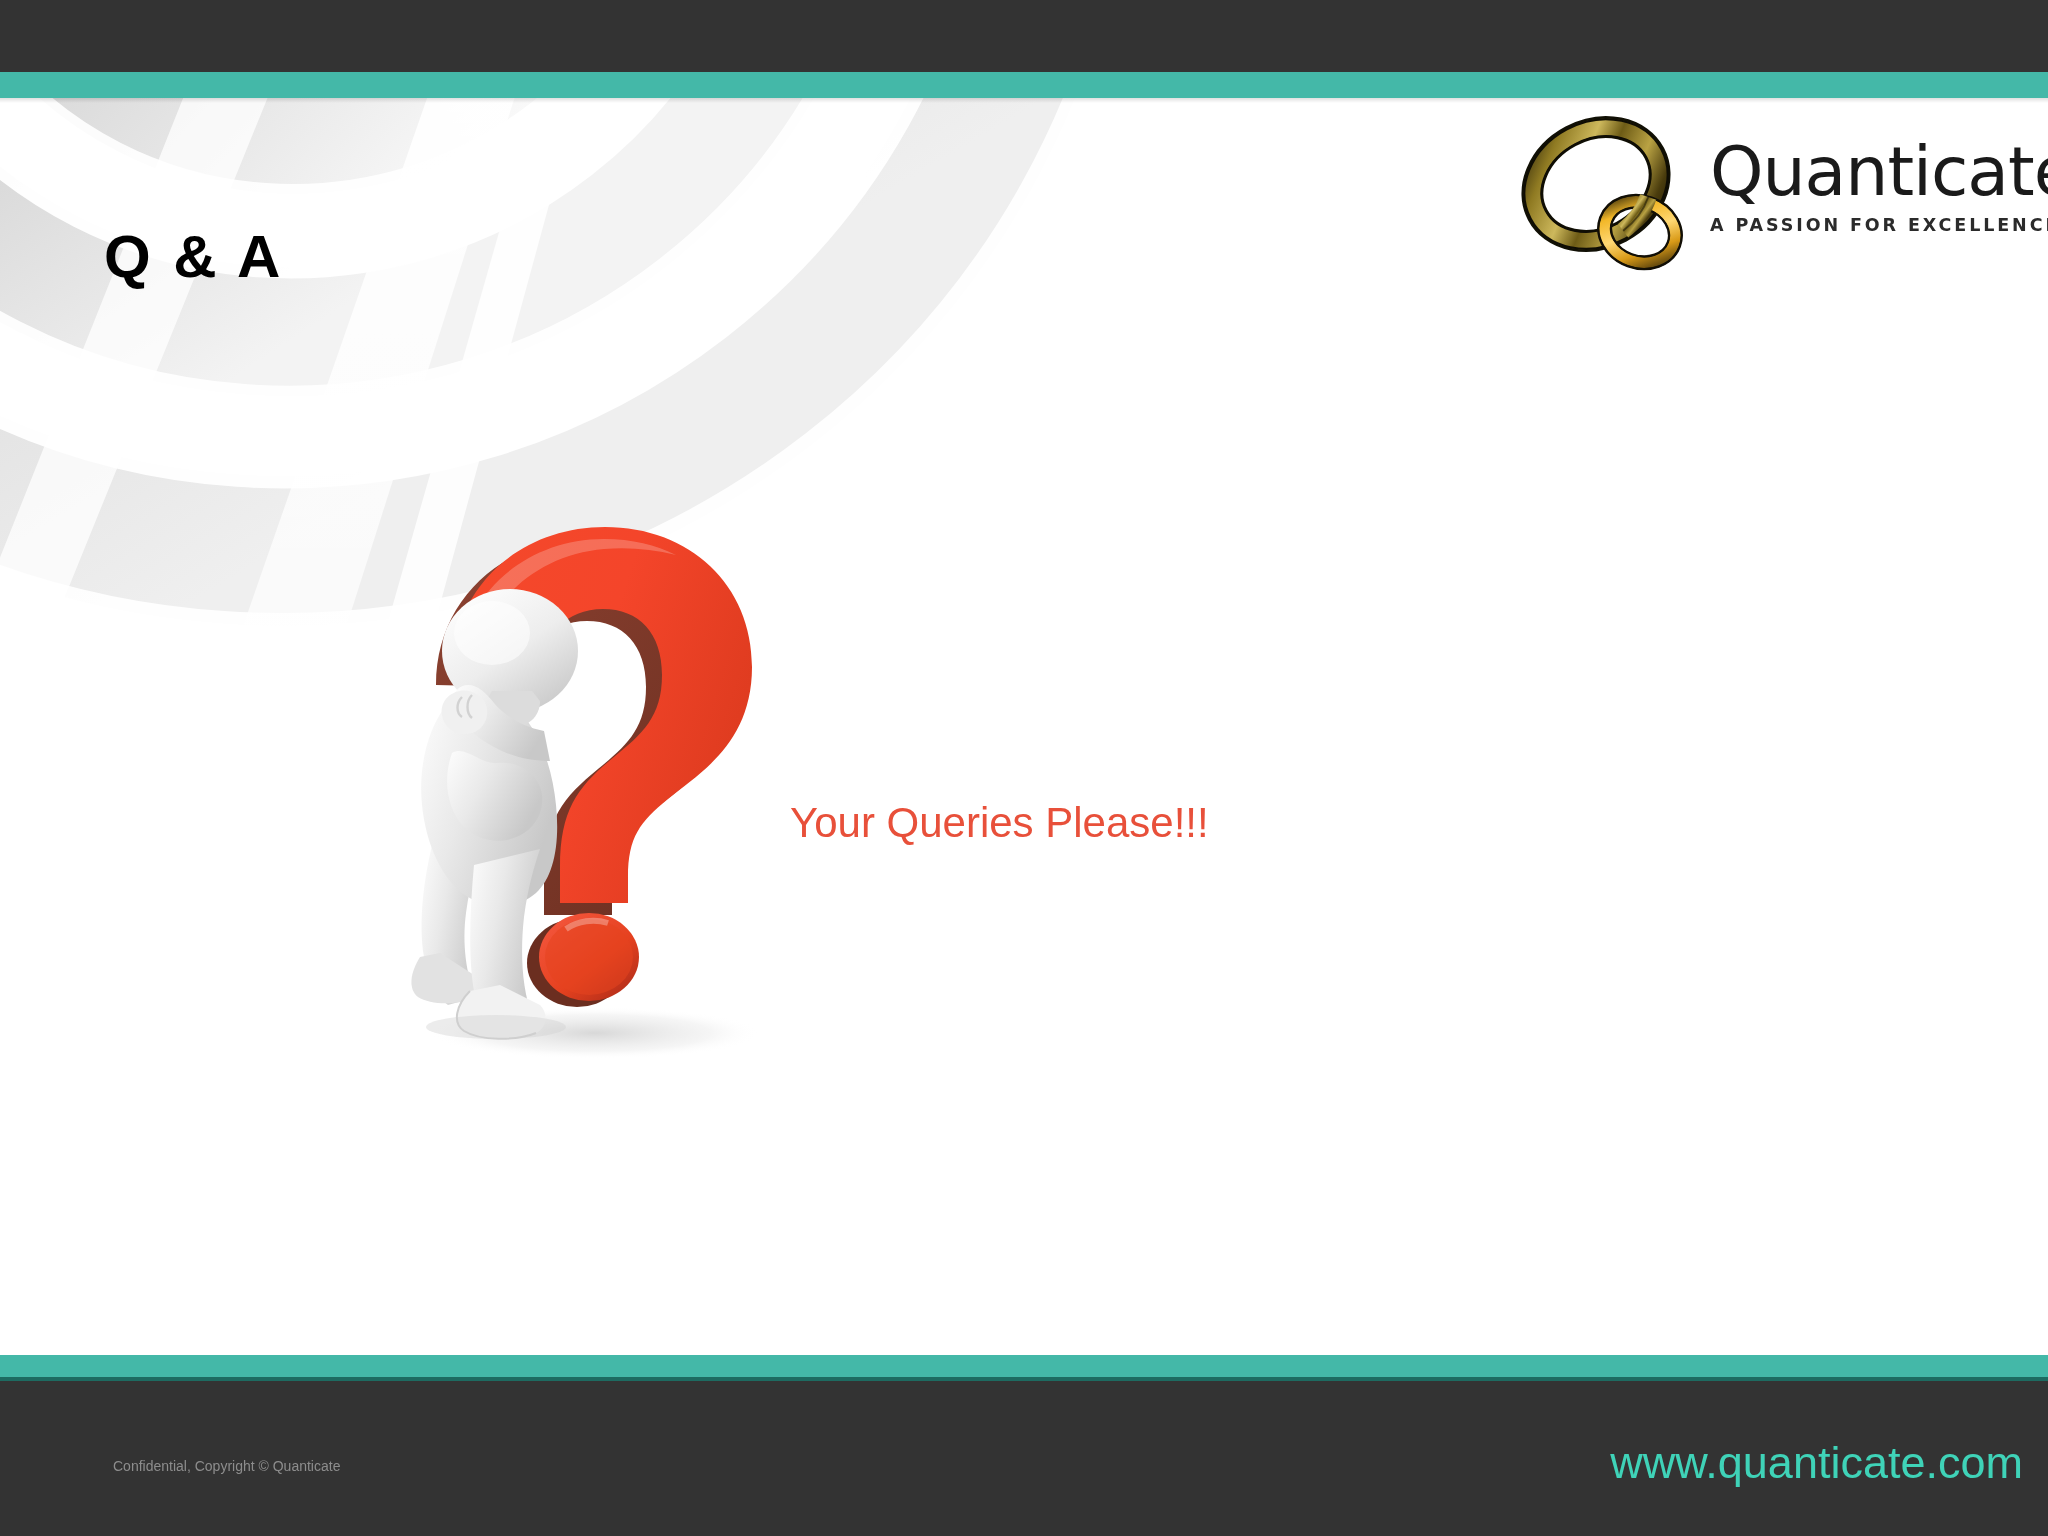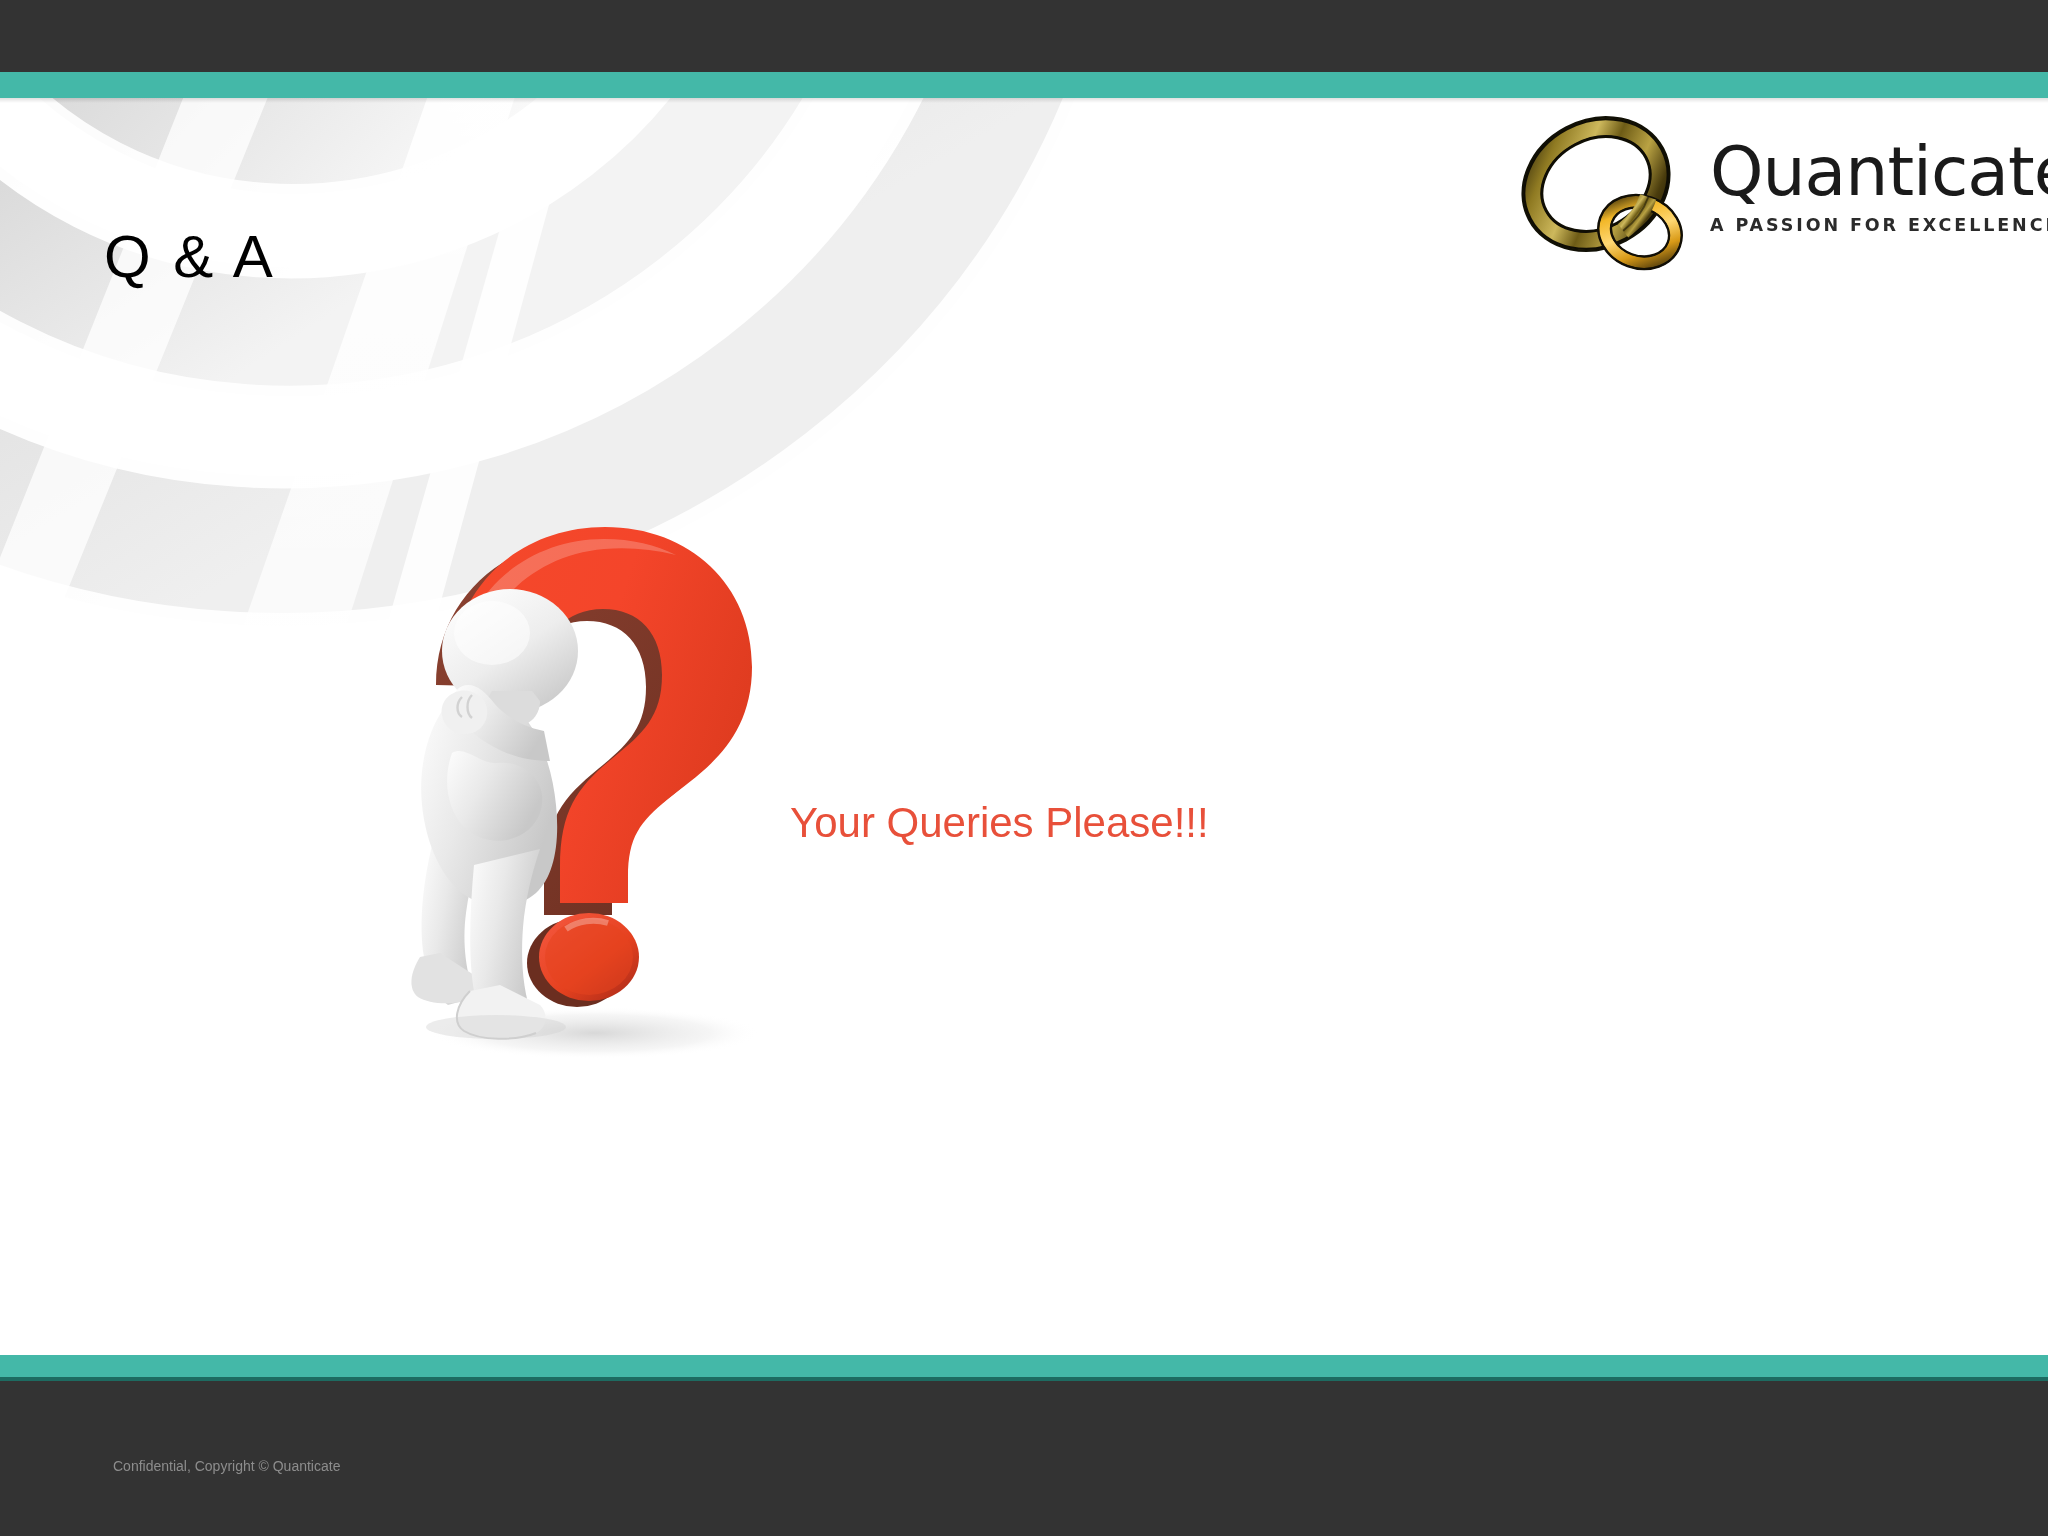--- a/index.html
+++ b/index.html
@@ -85,21 +85,21 @@
     background: #333333;
     z-index: 6;
   }
 
   
   .slide-title {
     position: absolute;
     left: 104px;
     top: 222px;
     font-size: 60px;
-    font-weight: normal;
+    font-weight: bold;
     color: #000000;
     letter-spacing: 3px;
     z-index: 5;
     white-space: nowrap;
   }
 
   
   .logo-block {
     position: absolute;
     left: 1510px;
@@ -418,14 +418,15 @@
     </svg>
   </div>
 
   <div class="queries-text">Your Queries Please!!!</div>
 
   <div class="bottom-teal-band"></div>
   <div class="bottom-teal-edge"></div>
   <div class="footer-dark-band"></div>
 
   <div class="footer-copyright">Confidential, Copyright © Quanticate</div>
+  <div class="footer-url">www.quanticate.com</div>
 
 </div>
 
 </body></html>

